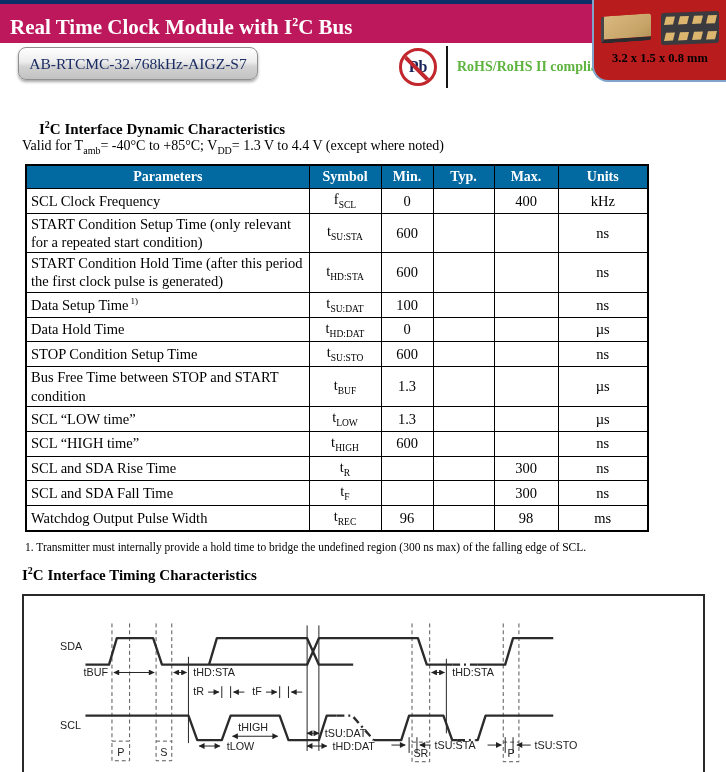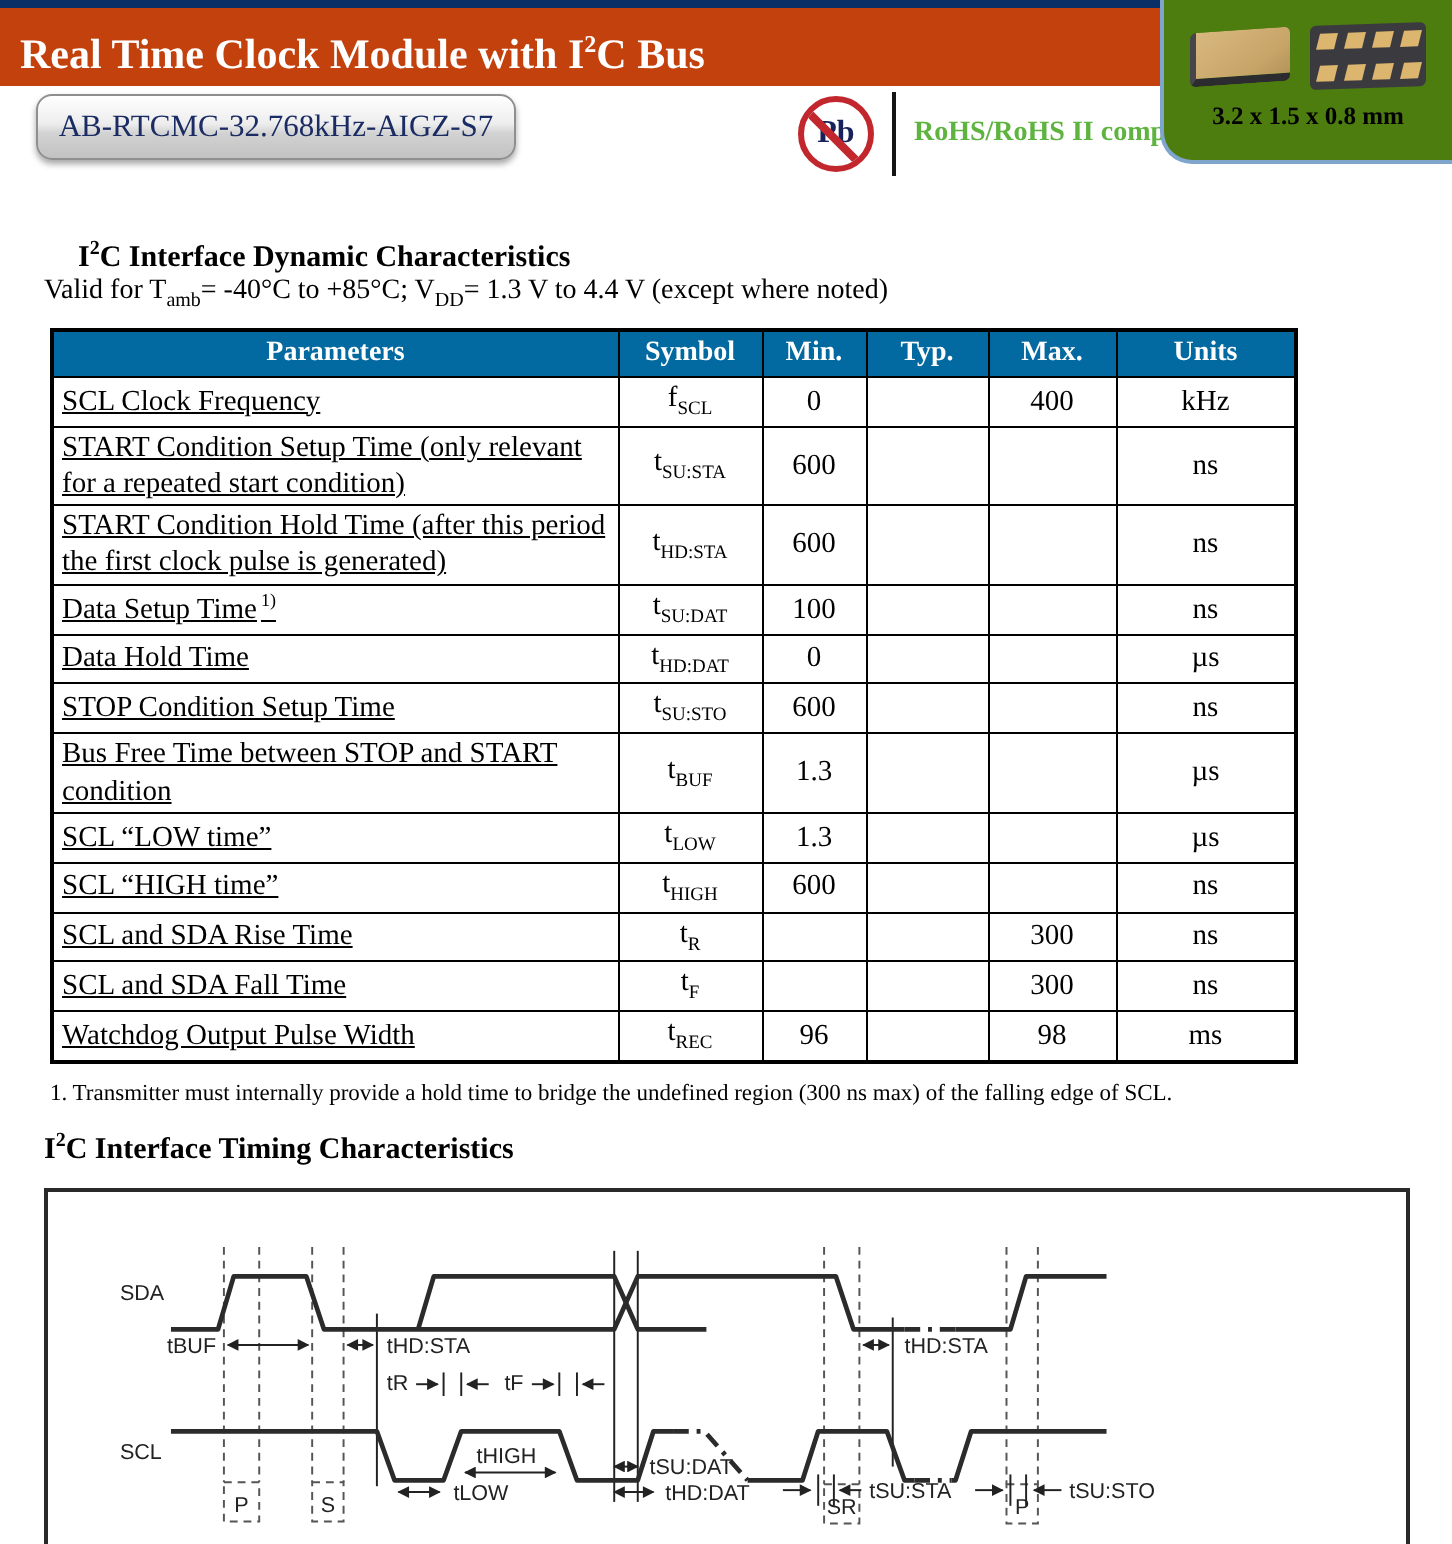--- a/index.html
+++ b/index.html
@@ -2,27 +2,27 @@
 <html><head>
 <meta charset="utf-8">
 <style>
   * { margin:0; padding:0; box-sizing:border-box; }
   html,body { width:726px; height:772px; background:#ffffff; overflow:hidden;
               font-family:"Liberation Serif", serif; }
 
   
   .hdr { position:relative; width:726px; height:112px; }
   .banner { position:absolute; left:0; top:0; width:726px; height:43px;
-            background:#c2410c; border-top:4px solid #0a2e66; }
+            background:#be185d; border-top:4px solid #0a2e66; }
   .banner-title { color:#ffffff; font-weight:bold; font-size:21px;
                   padding-left:10px; line-height:37px; white-space:nowrap; }
   .banner-title sup { font-size:12px; vertical-align:super; }
 
-  .chipbox { position:absolute; right:0; top:0; width:146px; height:82px;
-             background:#4d7c0f; border-left:2px solid #7fa5cd;
+  .chipbox { position:absolute; right:0; top:0; width:134px; height:82px;
+             background:#b91c1c; border-left:2px solid #7fa5cd;
              border-bottom:2px solid #7fa5cd; border-bottom-left-radius:16px;
              z-index:5; display:flex; flex-direction:column; align-items:center; }
   .chips { display:flex; gap:10px; align-items:center; margin-top:9px; height:38px; }
   .chip-top { width:50px; height:27px; border-radius:3px;
               background:linear-gradient(145deg,#d9b87f 0%,#c7a569 70%,#b5945a 100%);
               border-left:3px solid #45454a; border-bottom:4px solid #2c2c30;
               transform:skewY(-4deg); }
   .chip-bottom { position:relative; width:58px; height:32px; background:#3a3a3f;
                  border-radius:3px; transform:skewY(-2deg); }
   .pad { position:absolute; width:9px; height:8px; background:#dcb56e;
@@ -54,21 +54,21 @@
   .sec1 { margin-top:7px;margin-left:17px; }
   .cond { font-size:14px; }
   .cond sub { font-size:10px; }
 
   table.params { border-collapse:collapse; border:2px solid #000;
                  width:622px; margin:8px 0 0 3px; table-layout:fixed; }
   table.params th { background:#0369a1; color:#fff; font-weight:bold; font-size:14px;
                     border:1px solid #000; padding:3px 2px; }
   table.params td { border:1px solid #000; font-size:14.5px; padding:1px 4px;
                     text-align:center; line-height:1.26; color:#000; }
-  table.params td.c-param { text-align:left;text-decoration:underline; }
+  table.params td.c-param { text-align:left; }
   table.params td sub { font-size:9.5px; }
   table.params td sup { font-size:9px; margin-left:2px; }
 
   .footnote { font-size:11.5px; margin:9px 0 0 3px; }
   .sec2 { margin-top:12px; }
   .diagram { width:683px; height:207px; border:2px solid #2a2a2a; margin-top:10px;
              background:#fff; }
   svg text { font-family:"Liberation Sans", sans-serif; font-size:11px; fill:#222; }
 </style>
 </head>

